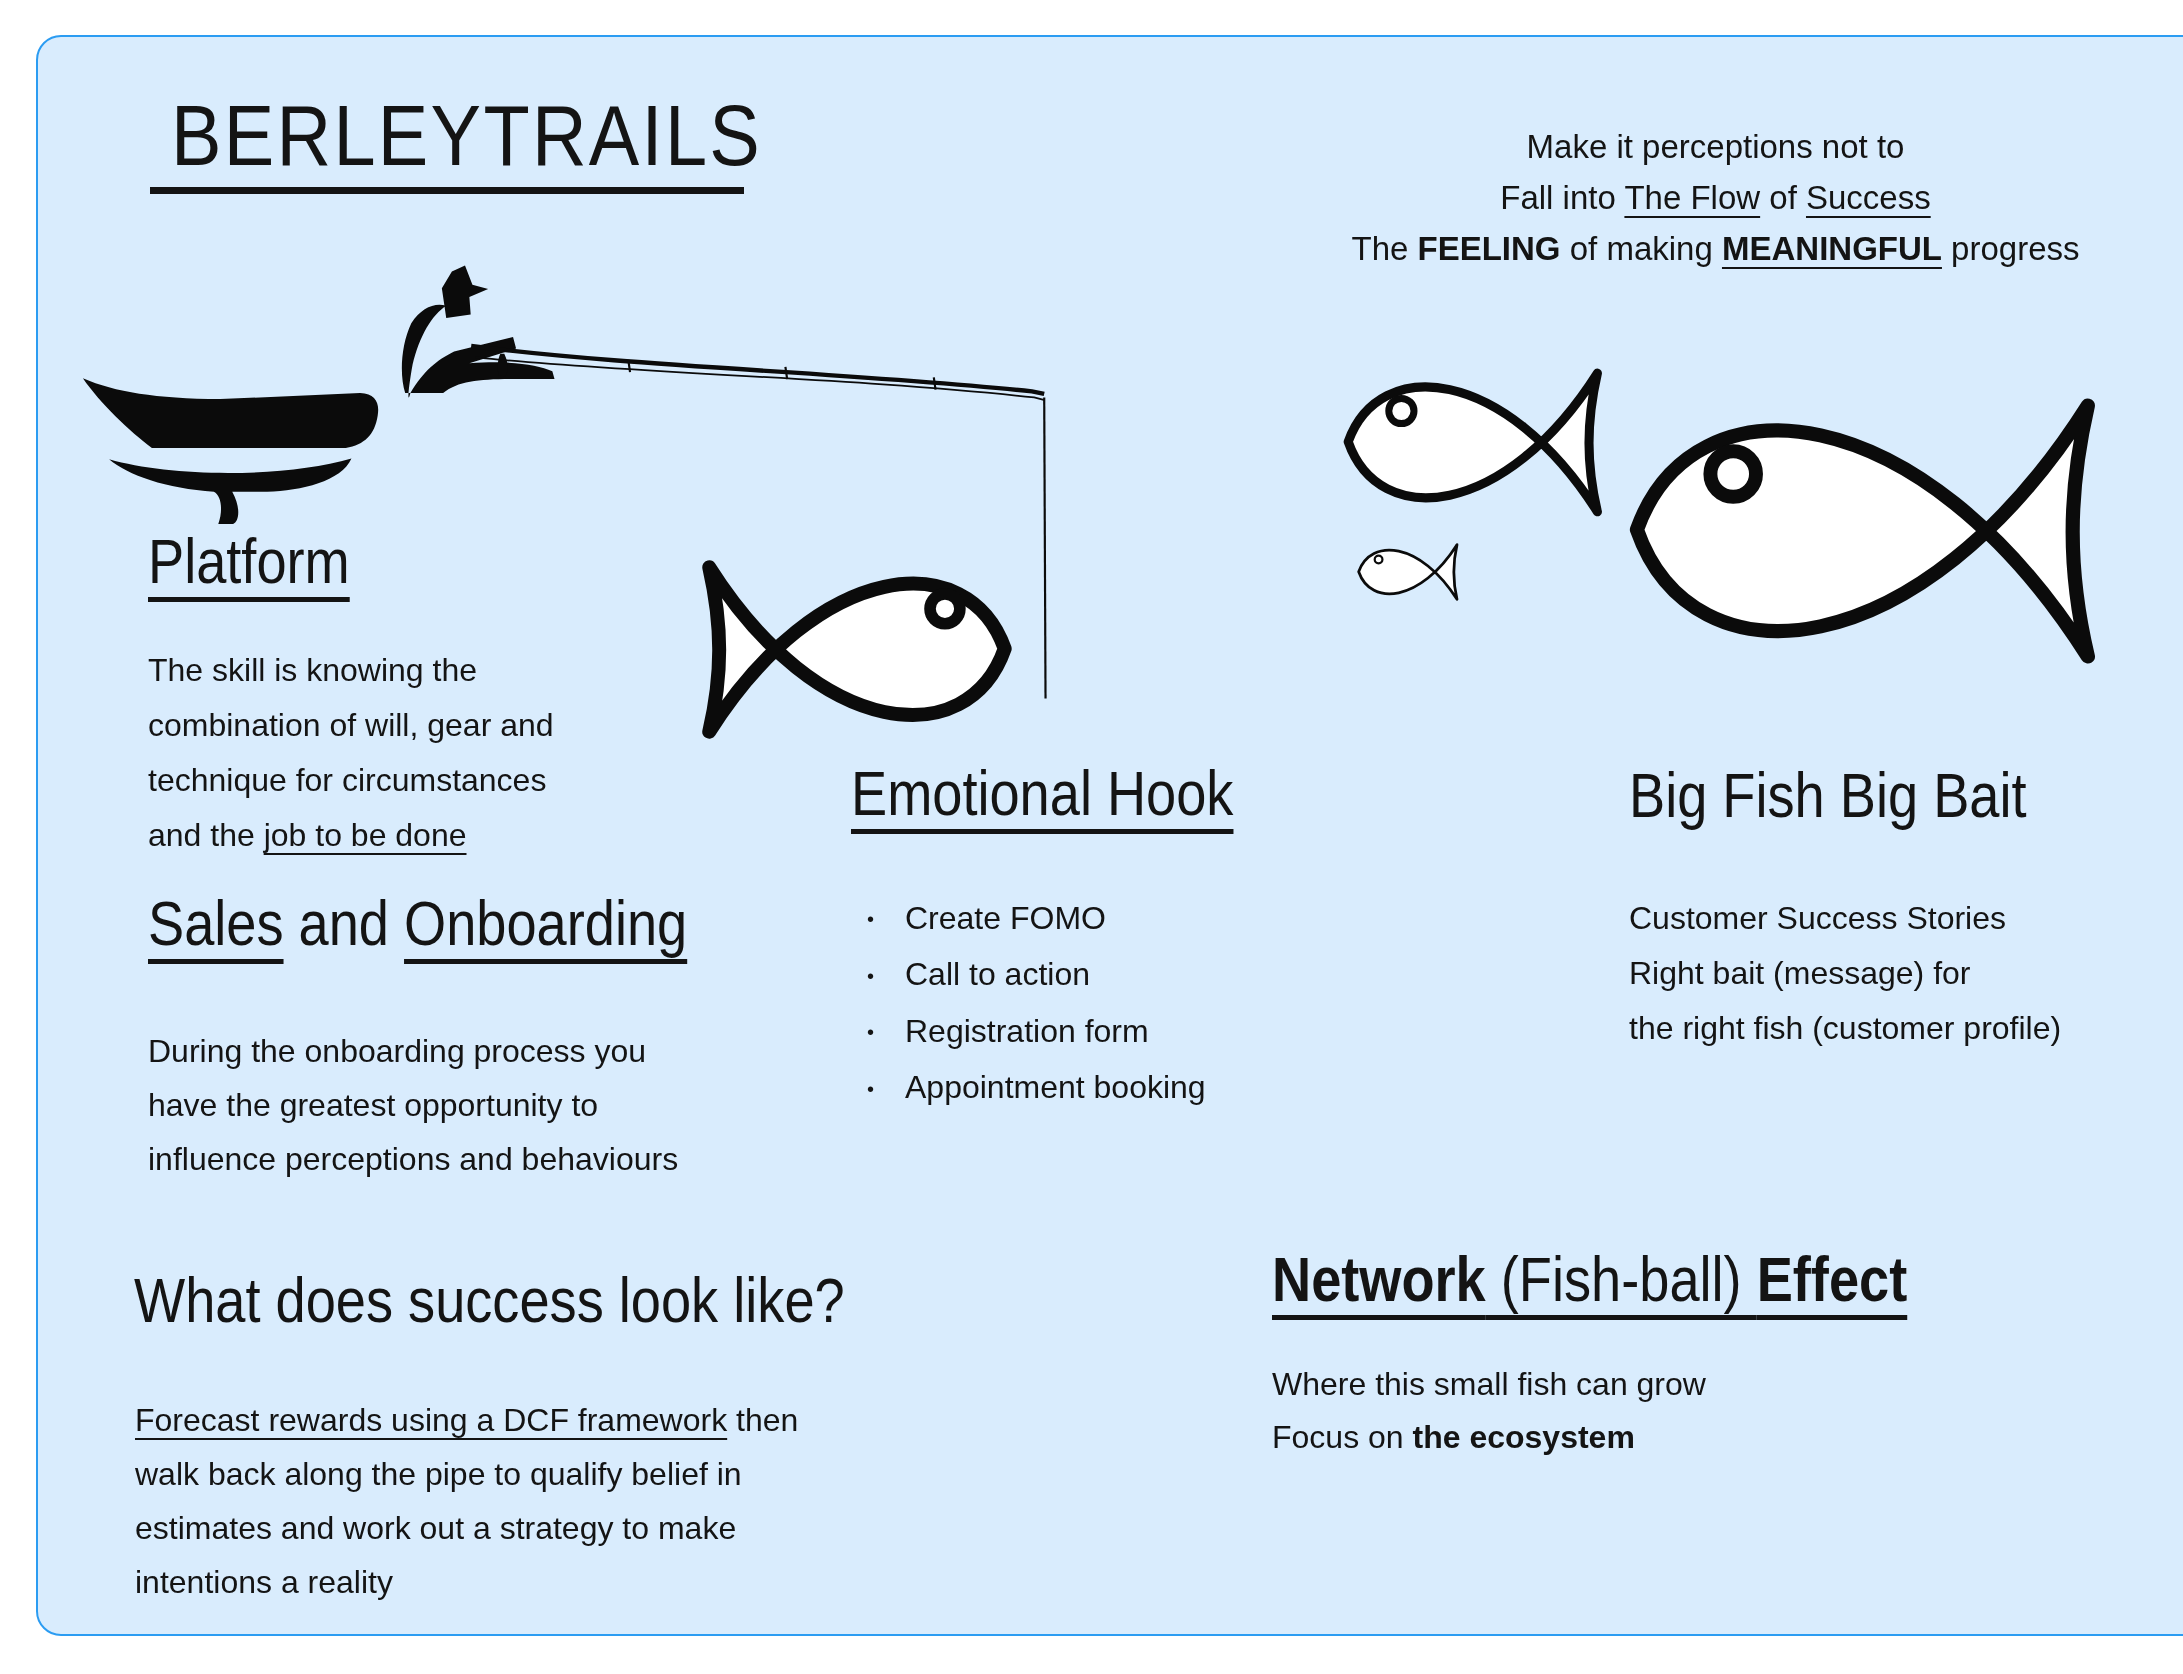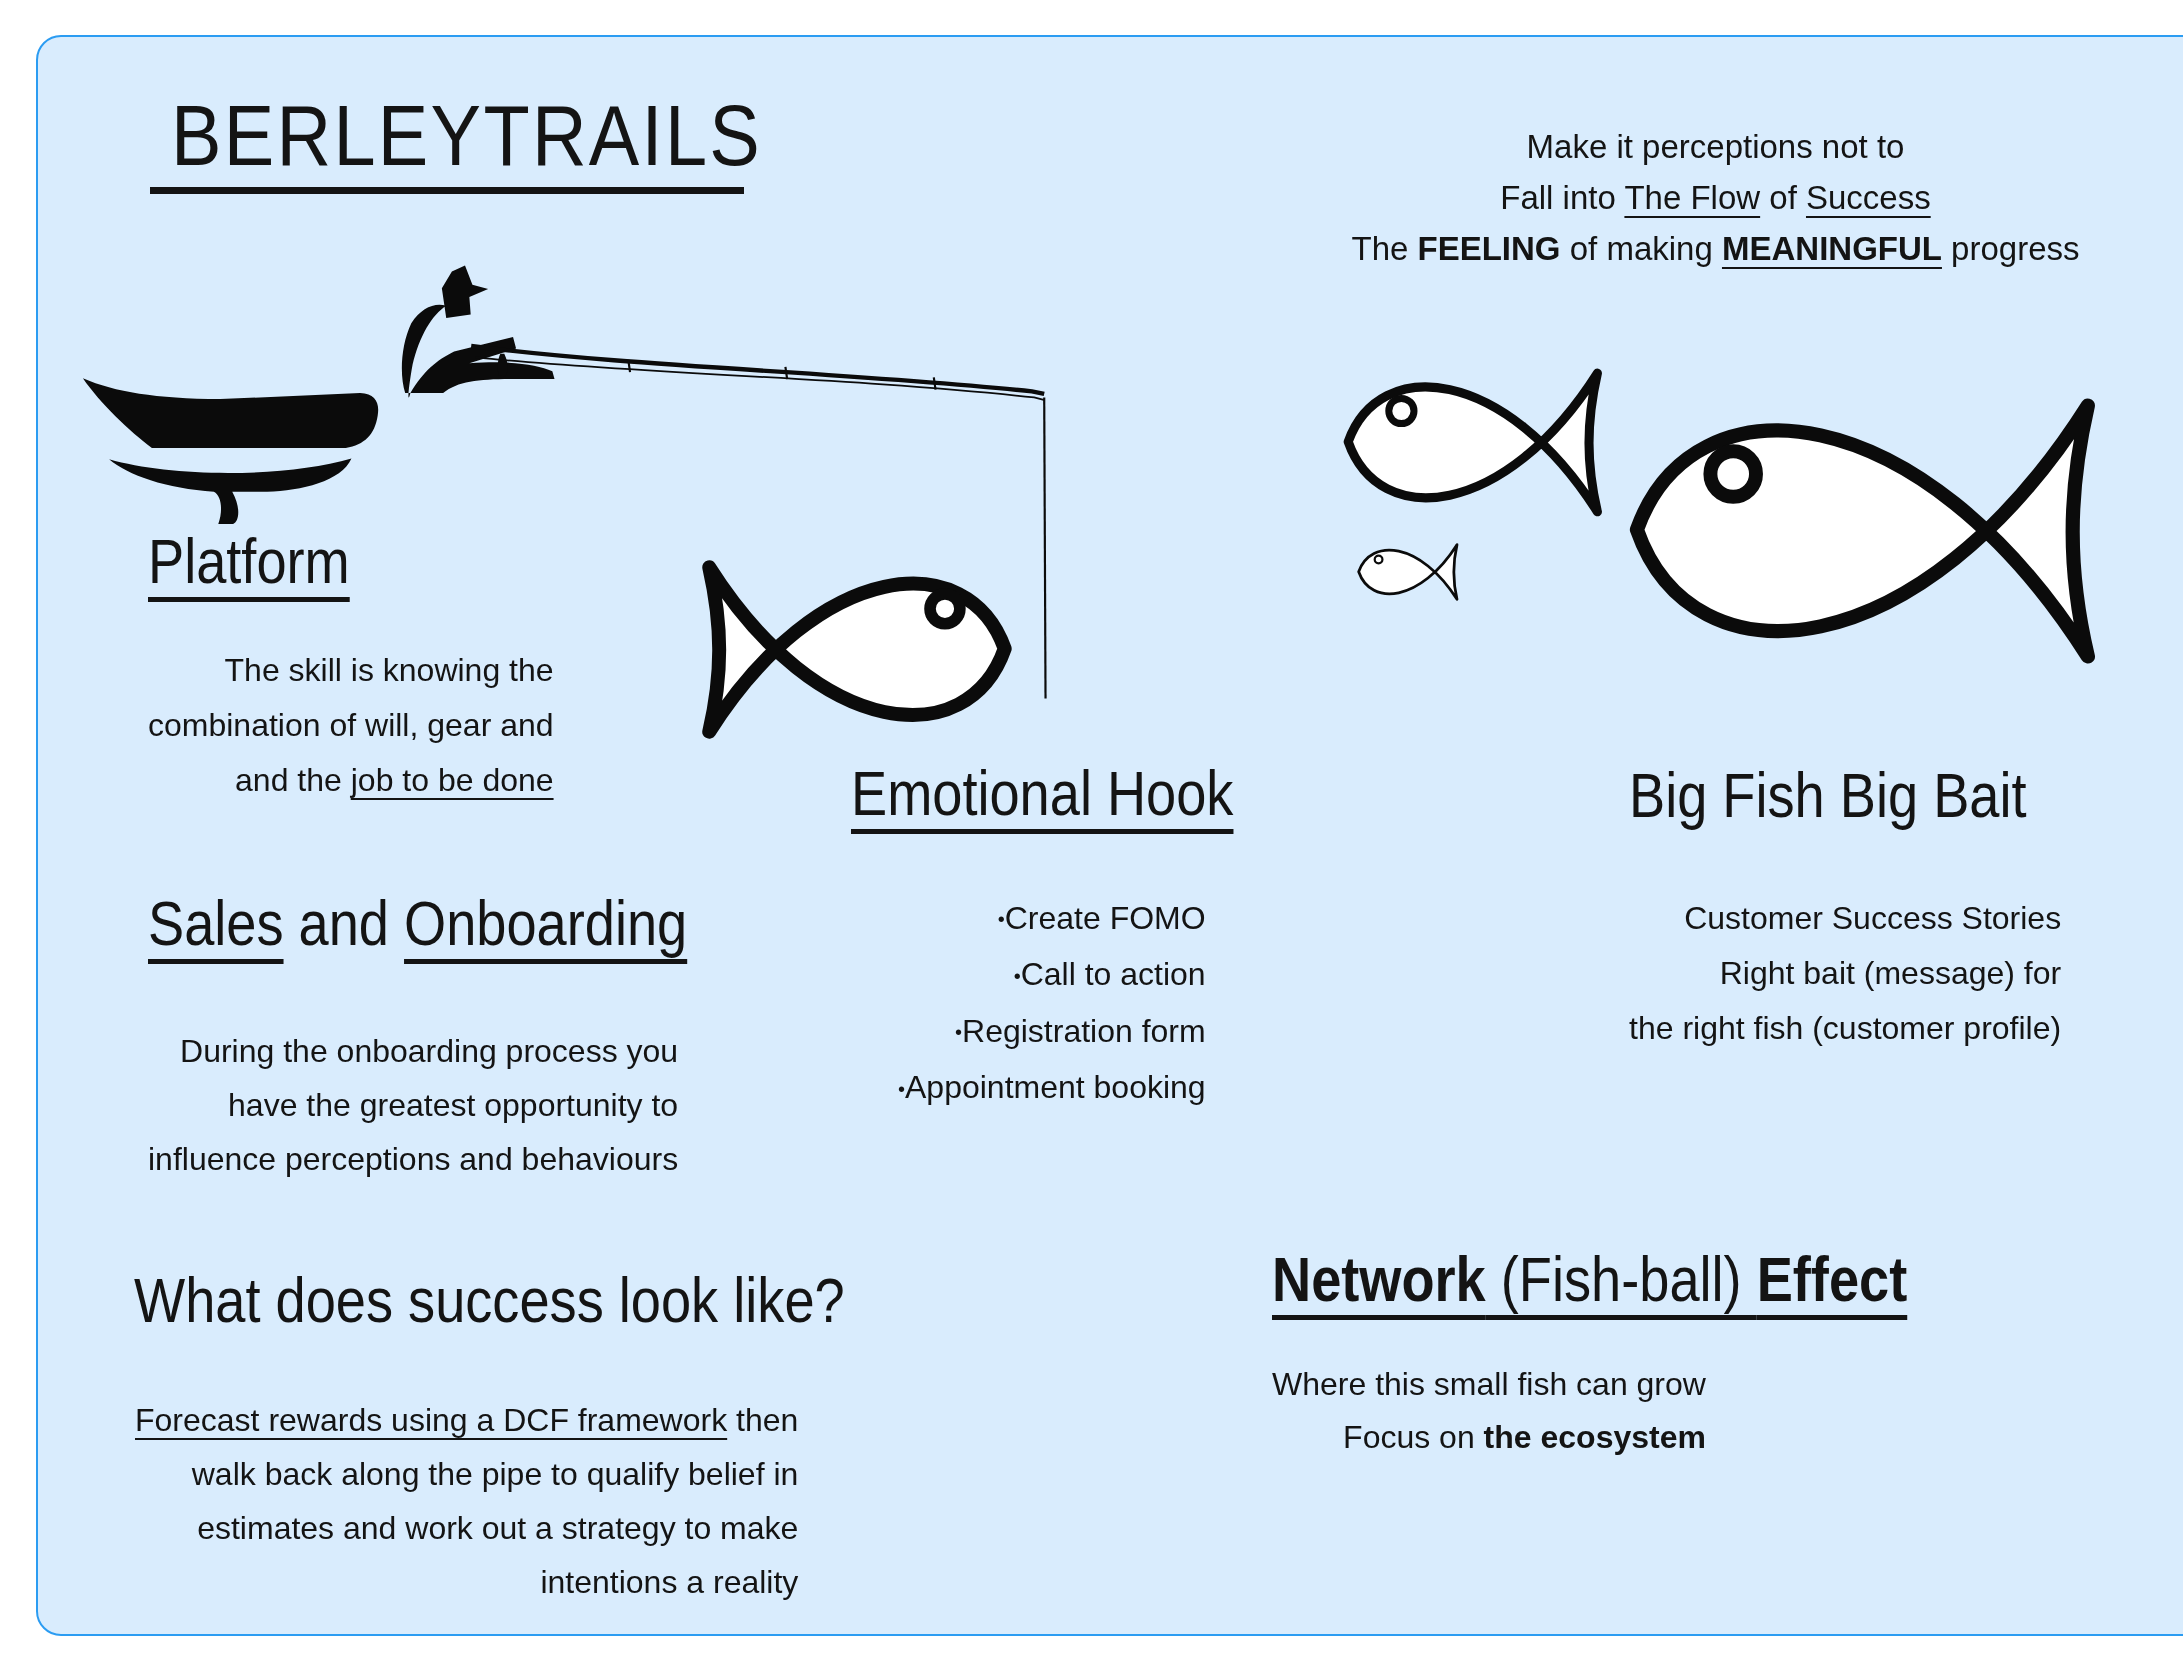--- a/index.html
+++ b/index.html
@@ -11,21 +11,21 @@
   .abs{position:absolute;}
   .panel{
     position:absolute;left:36px;top:35px;width:2817px;height:1597px;
     background:#d9ecfd;border:2.6px solid #2b9cf2;border-radius:25px;
   }
   .nowrap{white-space:nowrap;}
   .title{font-size:86px;font-weight:500;letter-spacing:2.6px;}
   .bar{background:#141414;}
   .head{font-size:63px;font-weight:500;}
   .headx{display:inline-block;transform:scaleX(.86);transform-origin:0 0;white-space:nowrap;}
-  .body{font-size:32px;line-height:55px;font-weight:400;text-align:right;}
+  .body{font-size:32px;line-height:55px;font-weight:400;}
   .body76{font-size:33px;line-height:51px;}
   u.uh{text-decoration-line:underline;text-decoration-thickness:4.8px;text-underline-offset:14px;}
   u.ub{text-decoration-line:underline;text-decoration-thickness:2.2px;text-underline-offset:7px;}
   b{font-weight:700;}
   .ctr{text-align:center;}
   .li{white-space:nowrap;}
   .dot{display:inline-block;width:38px;font-size:20px;vertical-align:2.6px;}
   svg{display:block;overflow:visible;}
 </style>
 </head>
@@ -94,20 +94,21 @@
   <div class="nowrap"><span>Fall into </span><u class="ub">The Flow</u><span> of </span><u class="ub">Success</u></div>
   <div class="nowrap"><span>The </span><b>FEELING</b><span> of making </span><b><u class="ub">MEANINGFUL</u></b><span> progress</span></div>
 </div>
 
 <div class="abs head nowrap" style="left:148px;top:525px;">
   <span class="headx"><u class="uh">Platform</u></span>
 </div>
 <div class="abs body nowrap" style="left:148px;top:643px;">
   <div>The skill is knowing the</div>
   <div>combination of will, gear and</div>
+  <div>technique for circumstances</div>
   <div><span>and the </span><u class="ub">job to be done</u></div>
 </div>
 
 <div class="abs head nowrap" style="left:148px;top:887px;">
   <span class="headx"><u class="uh">Sales</u><span> and </span><u class="uh">Onboarding</u></span>
 </div>
 <div class="abs body nowrap" style="left:148px;top:1024px;line-height:54px;">
   <div>During the onboarding process you</div>
   <div>have the greatest opportunity to</div>
   <div>influence perceptions and behaviours</div>

